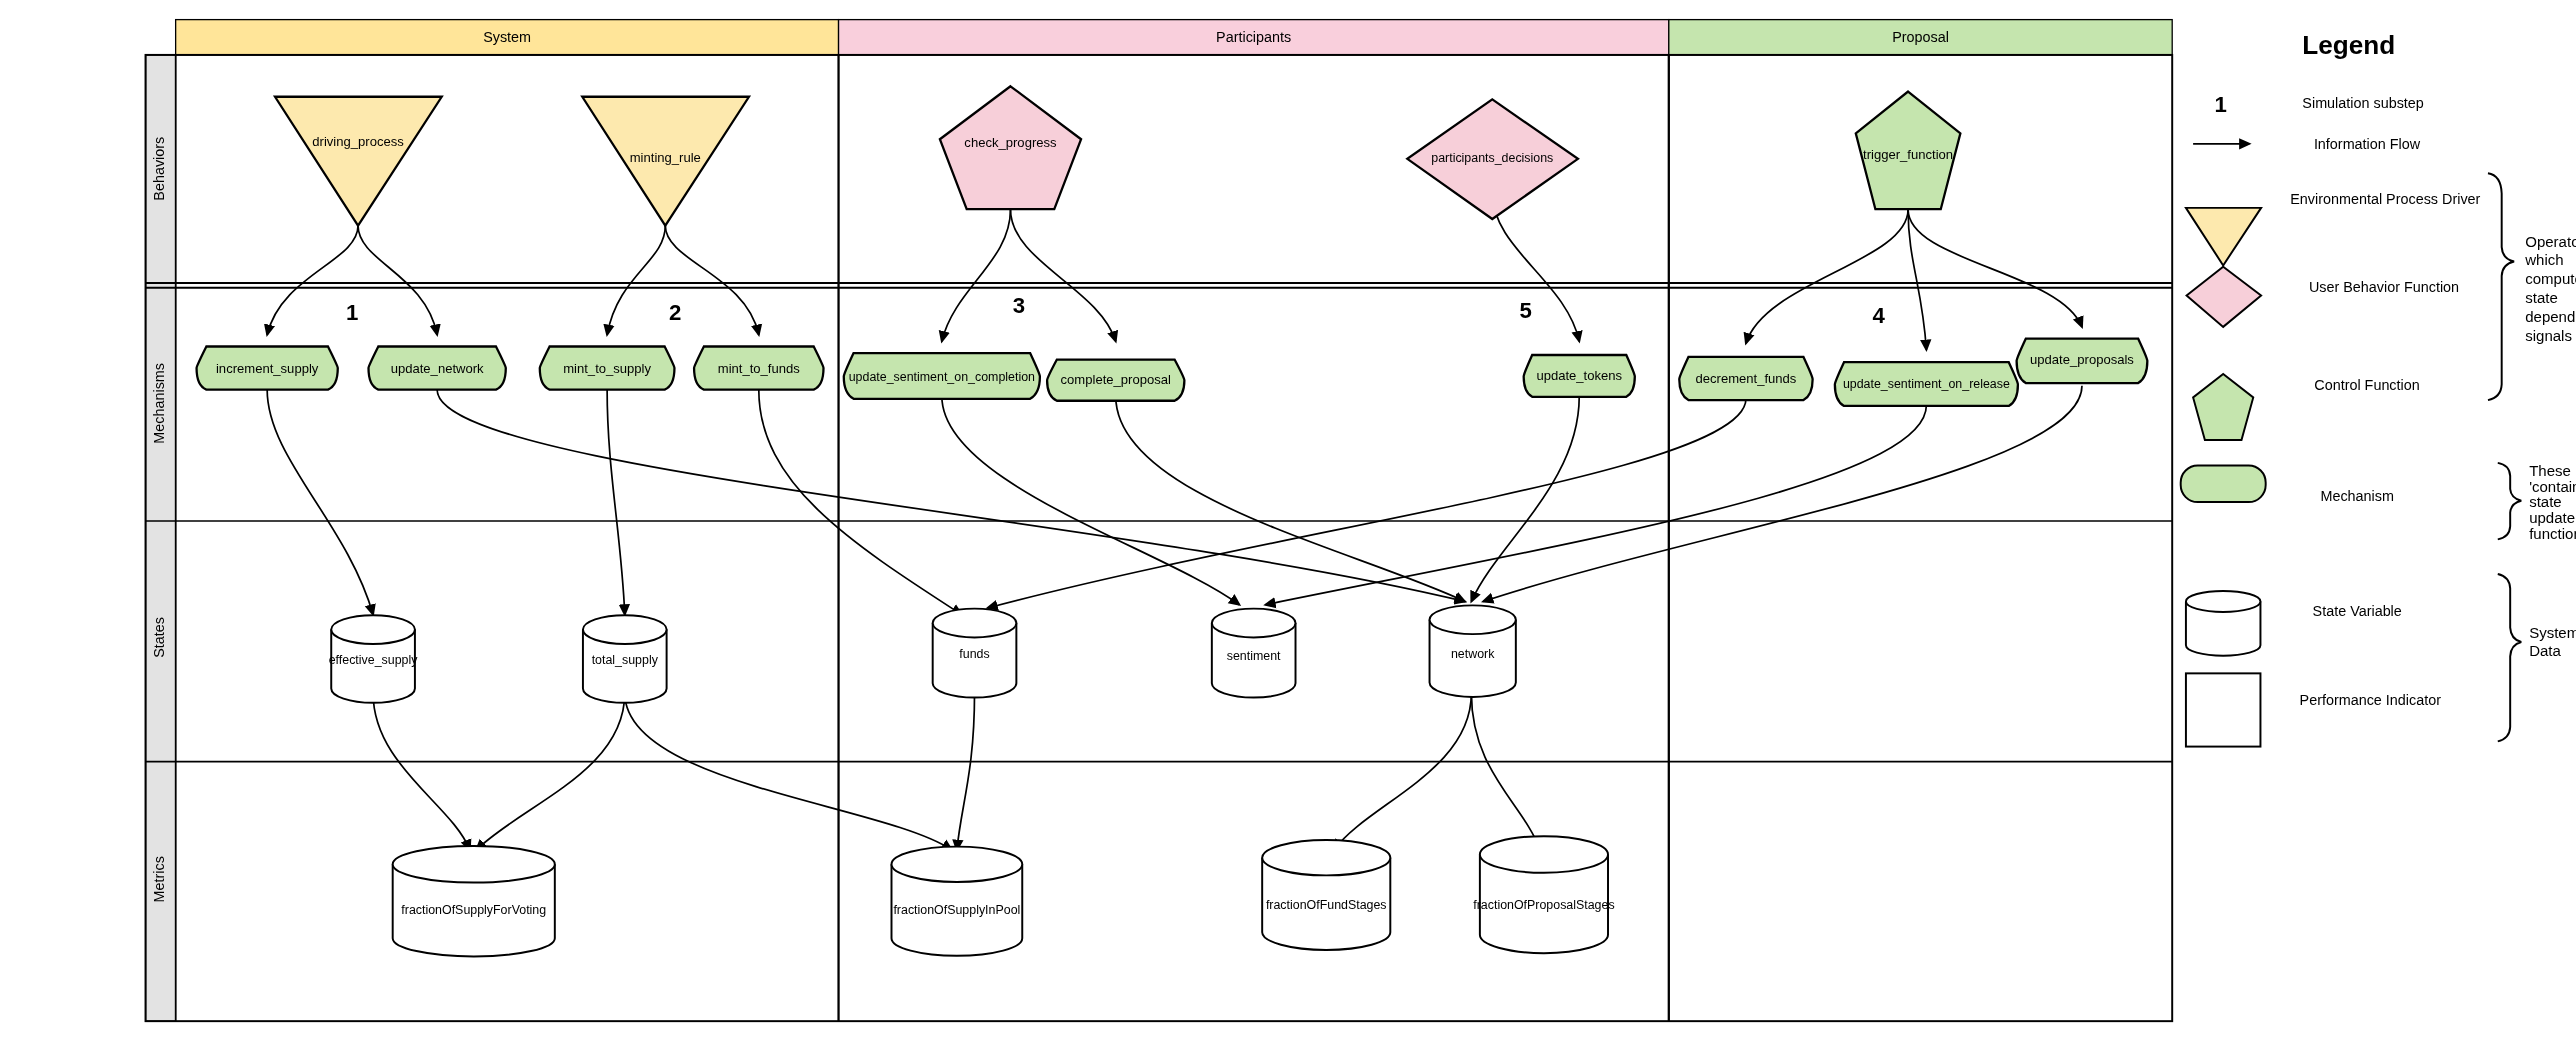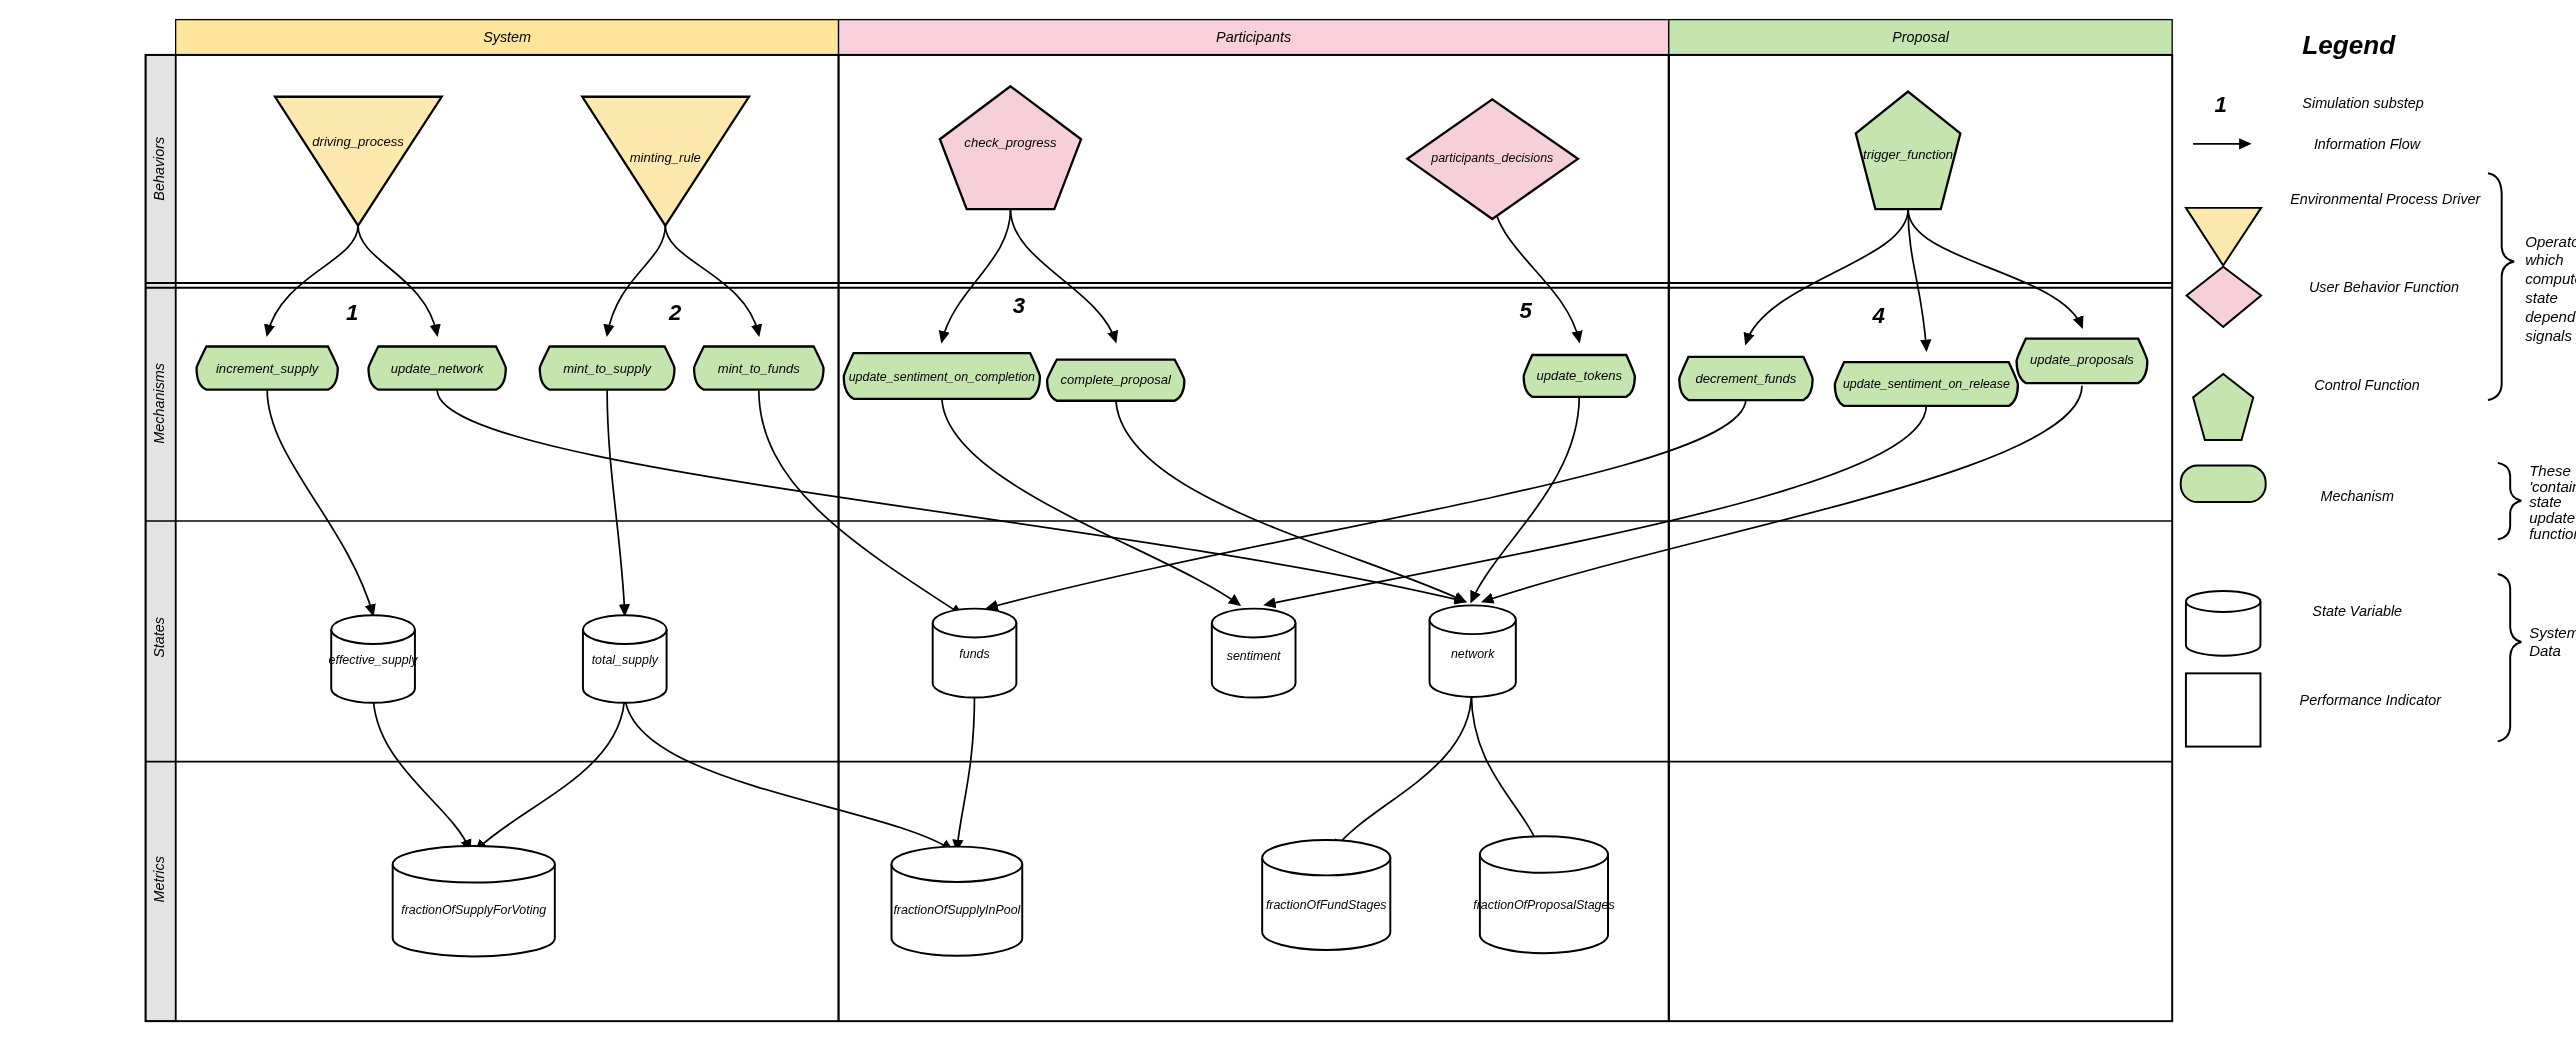--- a/index.html
+++ b/index.html
@@ -1,17 +1,17 @@
 <!DOCTYPE html>
 <html style="font-size:10.5px"><head>
 <meta charset="utf-8">
 <style>
   html,body{margin:0;padding:0;background:#ffffff;}
   body{width:2576px;height:1046px;font-family:"Liberation Sans",sans-serif;overflow:hidden;}
-  #root{position:relative;width:2296px;height:1046px;font-style:italic;}
+  #root{position:relative;width:2296px;height:1046px;}
   svg.board{position:absolute;left:0;top:0;width:2576px;height:1046px;}
   text{font-family:"Liberation Sans",sans-serif;fill:#000;}
   .nodelabel{font-size:20px;text-anchor:middle;dominant-baseline:middle;}
   .nodelabel-sm{font-size:19px;text-anchor:middle;dominant-baseline:middle;}
   .colhdr{font-size:22px;text-anchor:middle;dominant-baseline:middle;}
   .rowhdr{font-size:22px;text-anchor:middle;dominant-baseline:middle;}
   .substep{font-size:34px;font-weight:bold;text-anchor:middle;dominant-baseline:middle;}
   .legend-title{font-size:40px;font-weight:bold;text-anchor:middle;dominant-baseline:middle;}
   .legend-lbl{font-size:22px;text-anchor:middle;dominant-baseline:middle;}
   .legend-note{font-size:23px;text-anchor:start;dominant-baseline:middle;}

